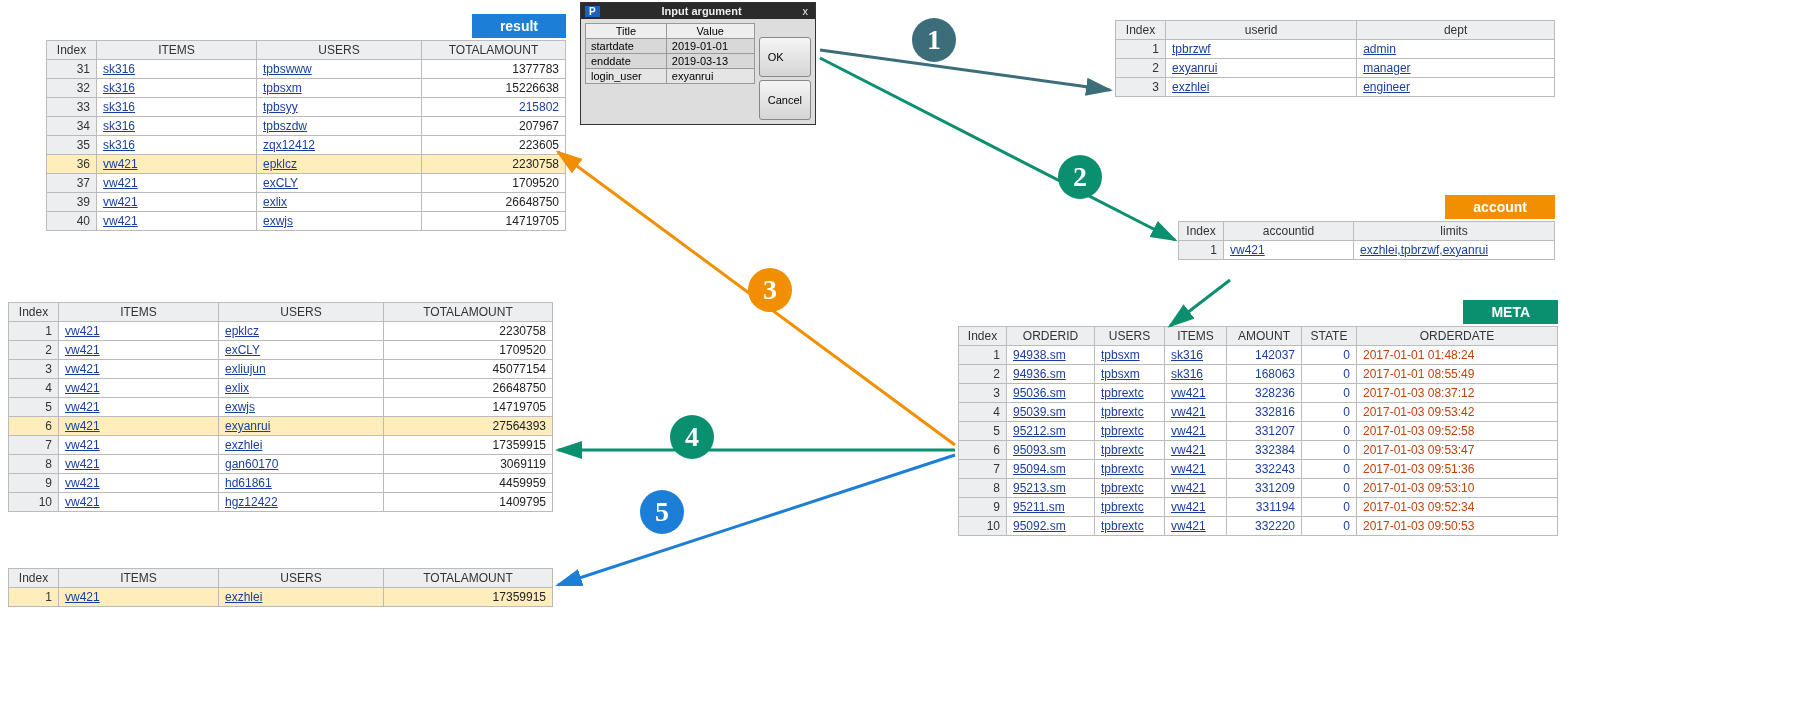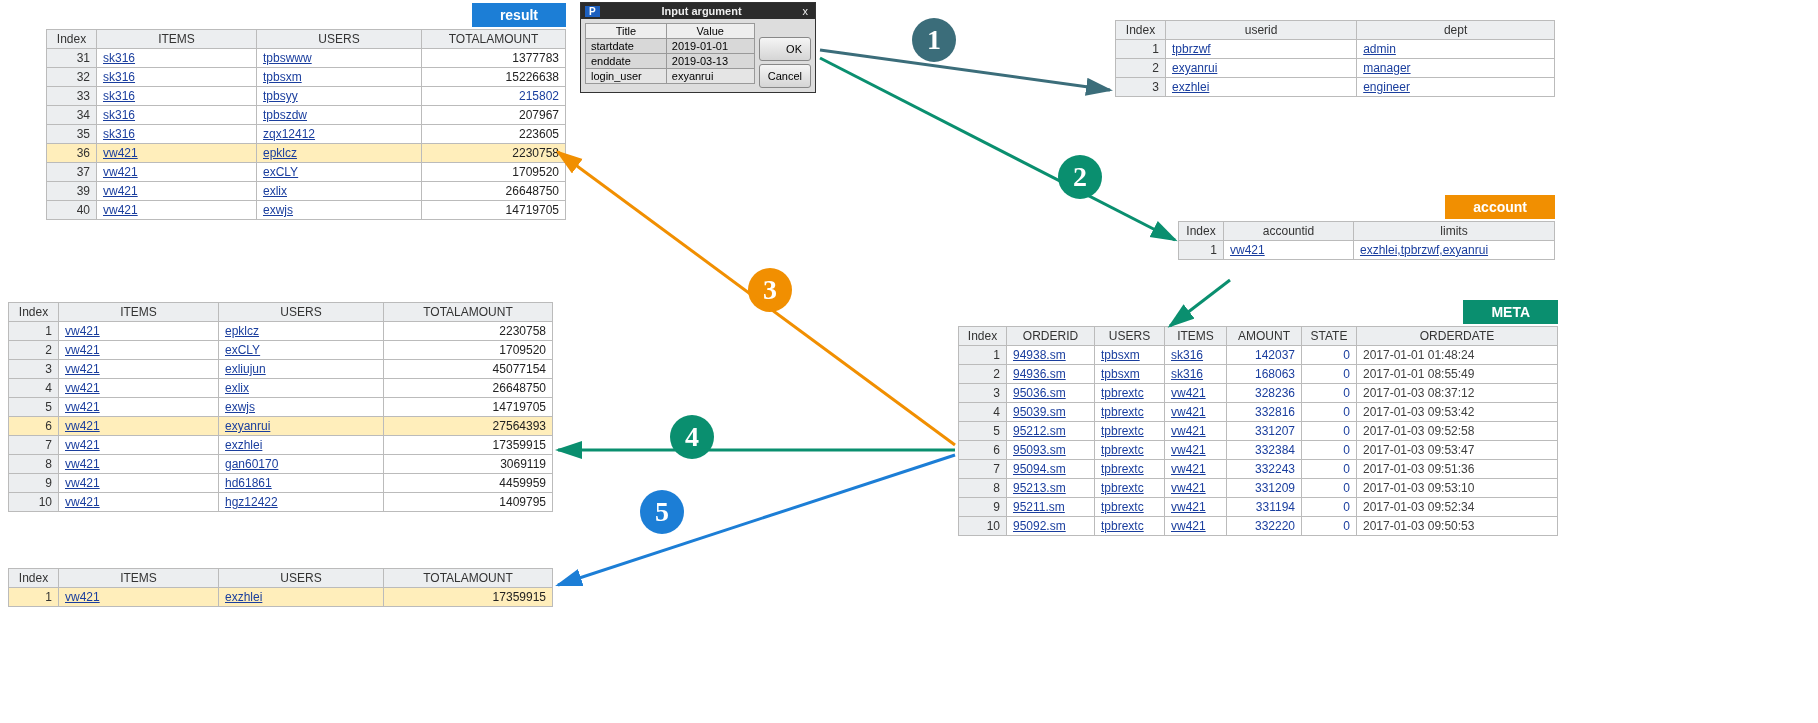--- a/index.html
+++ b/index.html
@@ -54,21 +54,21 @@
   }
   table.data td.num {
     color: #1a3e9e;
     text-align: right;
   }
   table.data td.numblack {
     color: #222;
     text-align: right;
   }
   table.data td.txt {
-    color: #404040;
+    color: #c2410c;
     text-align: left;
   }
   table.data tr.hl td { background: #ffeebb; }
   table.data tr.hl td.idx { background: #ffeebb; margin-left: 8px; }
   .block { position: absolute; }
   
   .dlg {
     border: 1px solid #333;
     width: 236px;
     font-size: 11px;
@@ -103,23 +103,23 @@
     font-weight: normal;
     margin-top: 30px;
   }
   .dlg-left th { text-align: center; background: #eee; }
   .dlg-left tr.sel td { background: #d8d8d8; }
   .dlg-right { display:flex; flex-direction:column; gap:3px; padding-top:14px; }
   .dlg-btn {
     background: linear-gradient(#f5f5f5,#d5d5d5);
     border: 1px solid #888;
     border-radius: 3px;
-    padding: 5px 8px;
+    padding: 13px 8px;
     font-size: 11px;
-    text-align: right;
+    text-align: left;
     cursor: pointer;
   }
   
   .step {
     position: absolute;
     width: 44px; height: 44px;
     border-radius: 50%;
     color: #fff;
     font-weight: bold;
     font-size: 28px;
@@ -134,21 +134,21 @@
   .step4 { background: #0a8f6f; }
   .step5 { background: #1c7ed6; }
   svg.arrows {
     position:absolute; left:0; top:0; width:1818px; height:723px;
     pointer-events:none;
   }
 </style>
 </head>
 <body>
 
-<div class="block" style="left:8px; top:3px; width:558px;padding-left:38px;">
+<div class="block" style="left:8px; top:14px; width:558px;padding-left:38px;">
   <div class="tag-wrap"><span class="tag tag-result">result</span></div>
   <table class="data" style="width:100%;">
     <colgroup>
         <col style="width:50px">
         <col style="width:160px">
         <col style="width:165px">
         <col>
       </colgroup>
     <thead>
         <tr>

